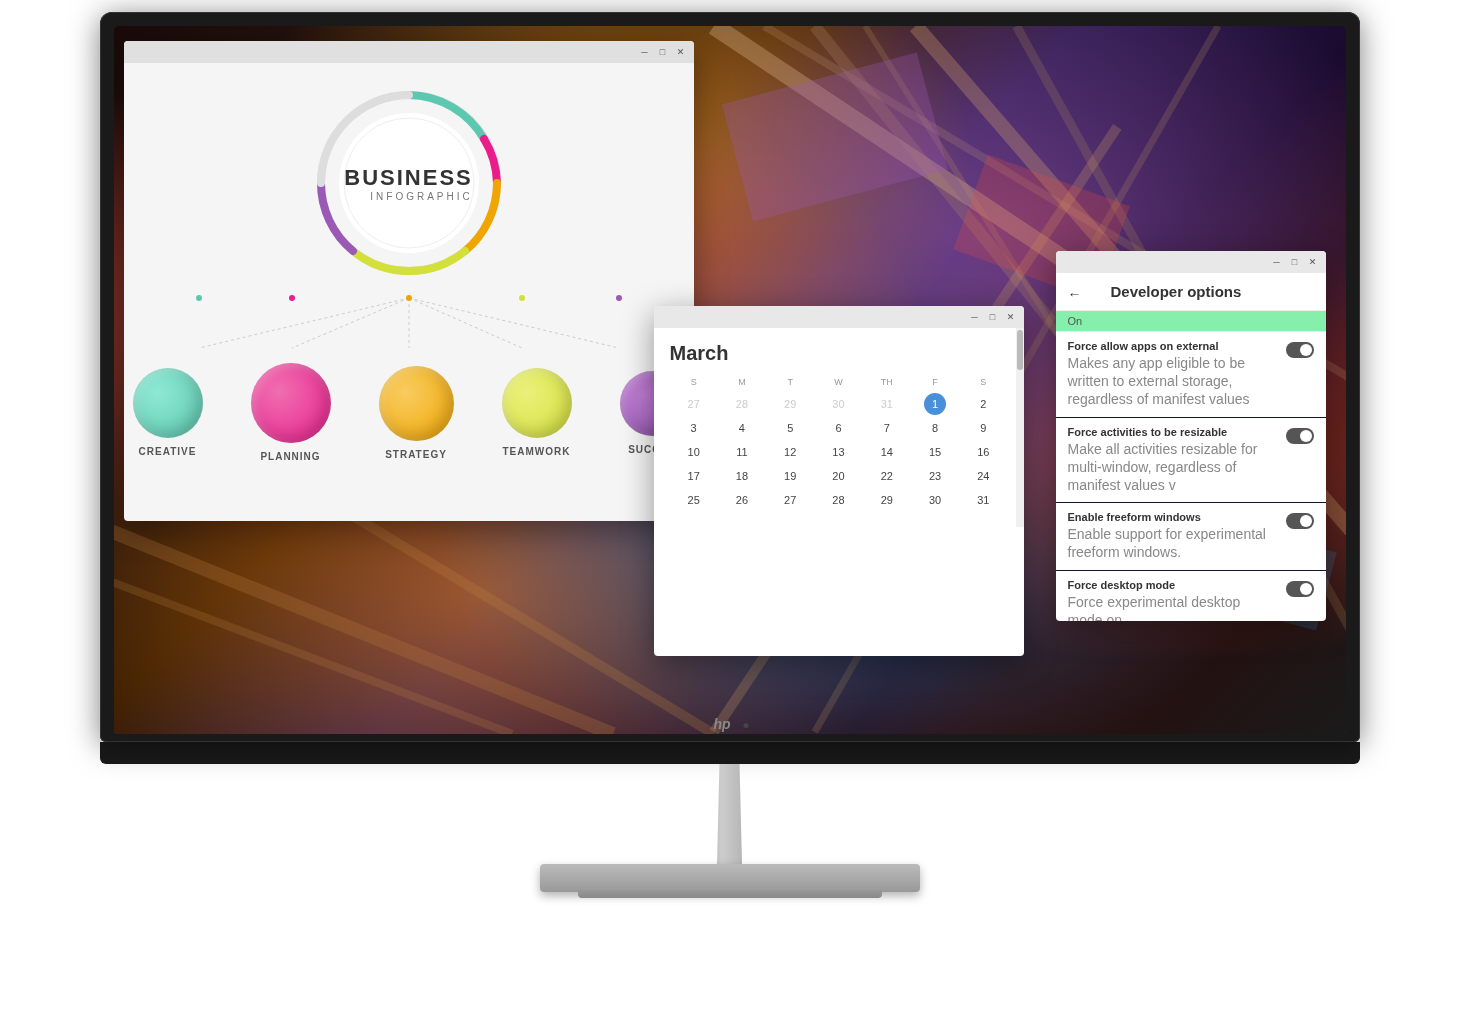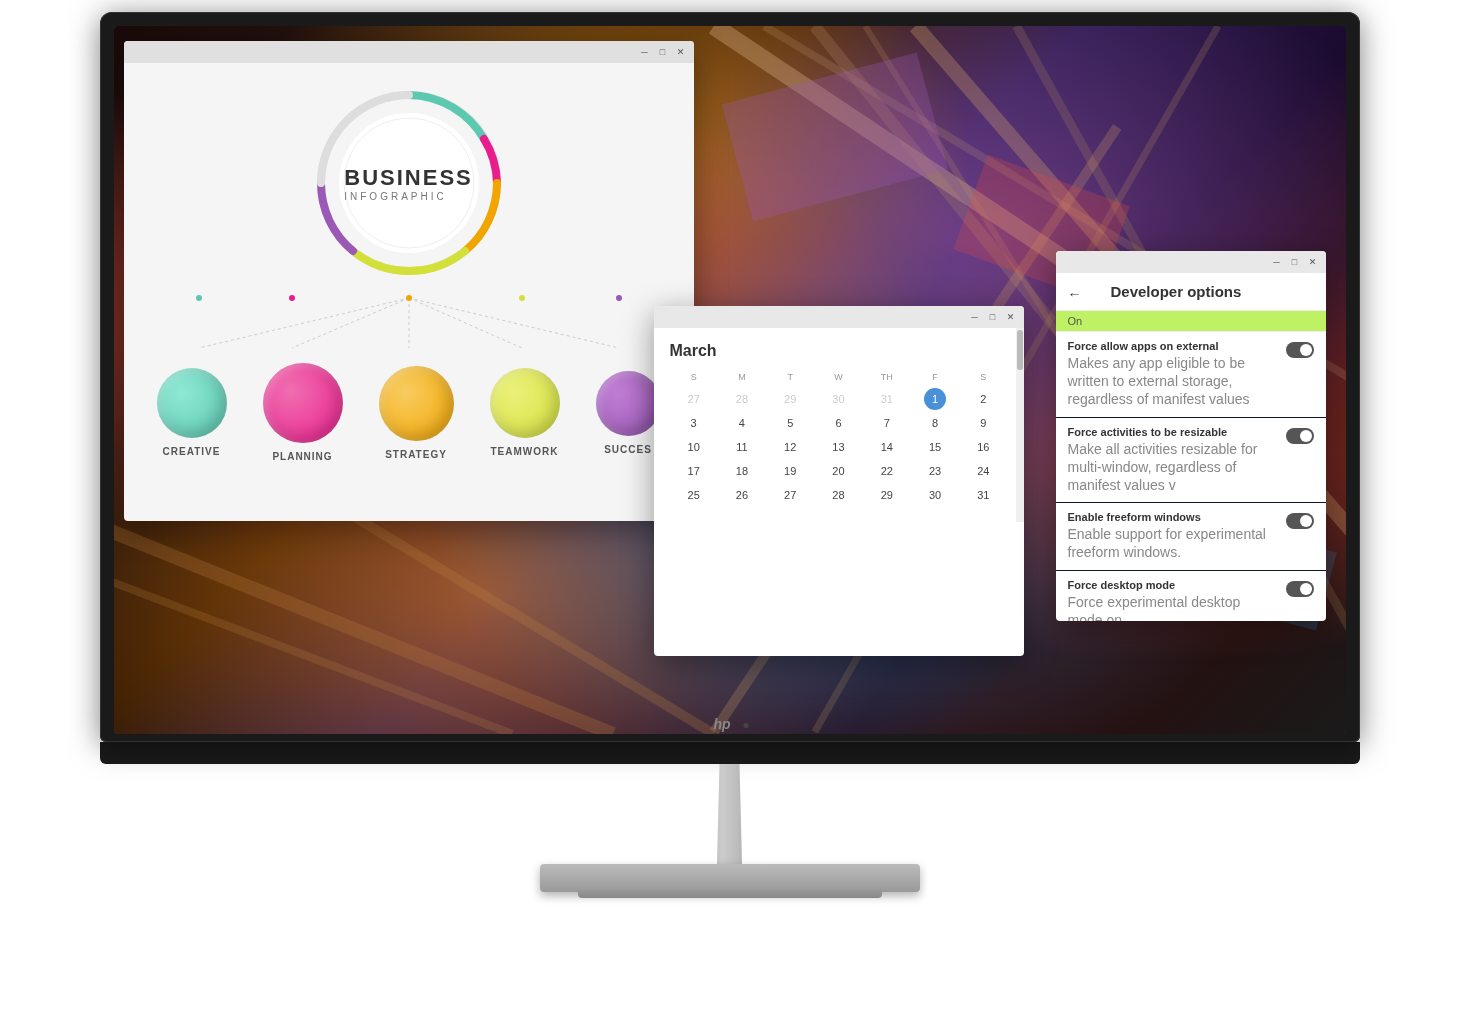--- a/index.html
+++ b/index.html
@@ -117,38 +117,38 @@
       height: 200px;
       position: relative;
       margin-bottom: 10px;
     }
 
     .diagram-center-text {
       position: absolute;
       top: 50%;
       left: 50%;
       transform: translate(-50%, -50%);
-      text-align: left;
+      text-align: right;
     }
     .diagram-center-text .business {
       font-size: 22px;
       font-weight: bold;
       color: #333;
       letter-spacing: 2px;
     }
     .diagram-center-text .infographic {
       font-size: 10px;
       color: #777;
       letter-spacing: 3px;
     }
 
     
     .bubbles-row {
       display: flex;
-      gap: 36px;
+      gap: 48px;
       align-items: center;
       margin-top: 10px;
     }
 
     .bubble-item {
       display: flex;
       flex-direction: column;
       align-items: center;
       gap: 8px;
     }
@@ -187,21 +187,21 @@
       justify-content: flex-end;
       padding: 0 6px;
       gap: 4px;
     }
 
     .calendar-content {
       padding: 14px 16px;
     }
 
     .calendar-month {
-      font-size: 16px;
+      font-size: 20px;
       font-weight: bold;
       color: #333;
       margin-bottom: 10px;
     }
 
     .calendar-grid {
       width: 100%;
     }
 
     .cal-header-row {
@@ -286,21 +286,21 @@
       font-size: 15px;
       font-weight: bold;
       color: #333;
       margin-left: 19px;
     }
 
     .dev-on-label {
       padding: 4px 12px;
       font-size: 11px;
       color: #555;
-      background: #bef264;
+      background: #86efac;
       border-bottom: 1px solid #eee;
     }
 
     .dev-option-item {
       padding: 8px 12px;
       border-bottom: 1px solid #0f172a;
       display: flex;
       align-items: flex-start;
       justify-content: space-between;
       gap: 8px;

